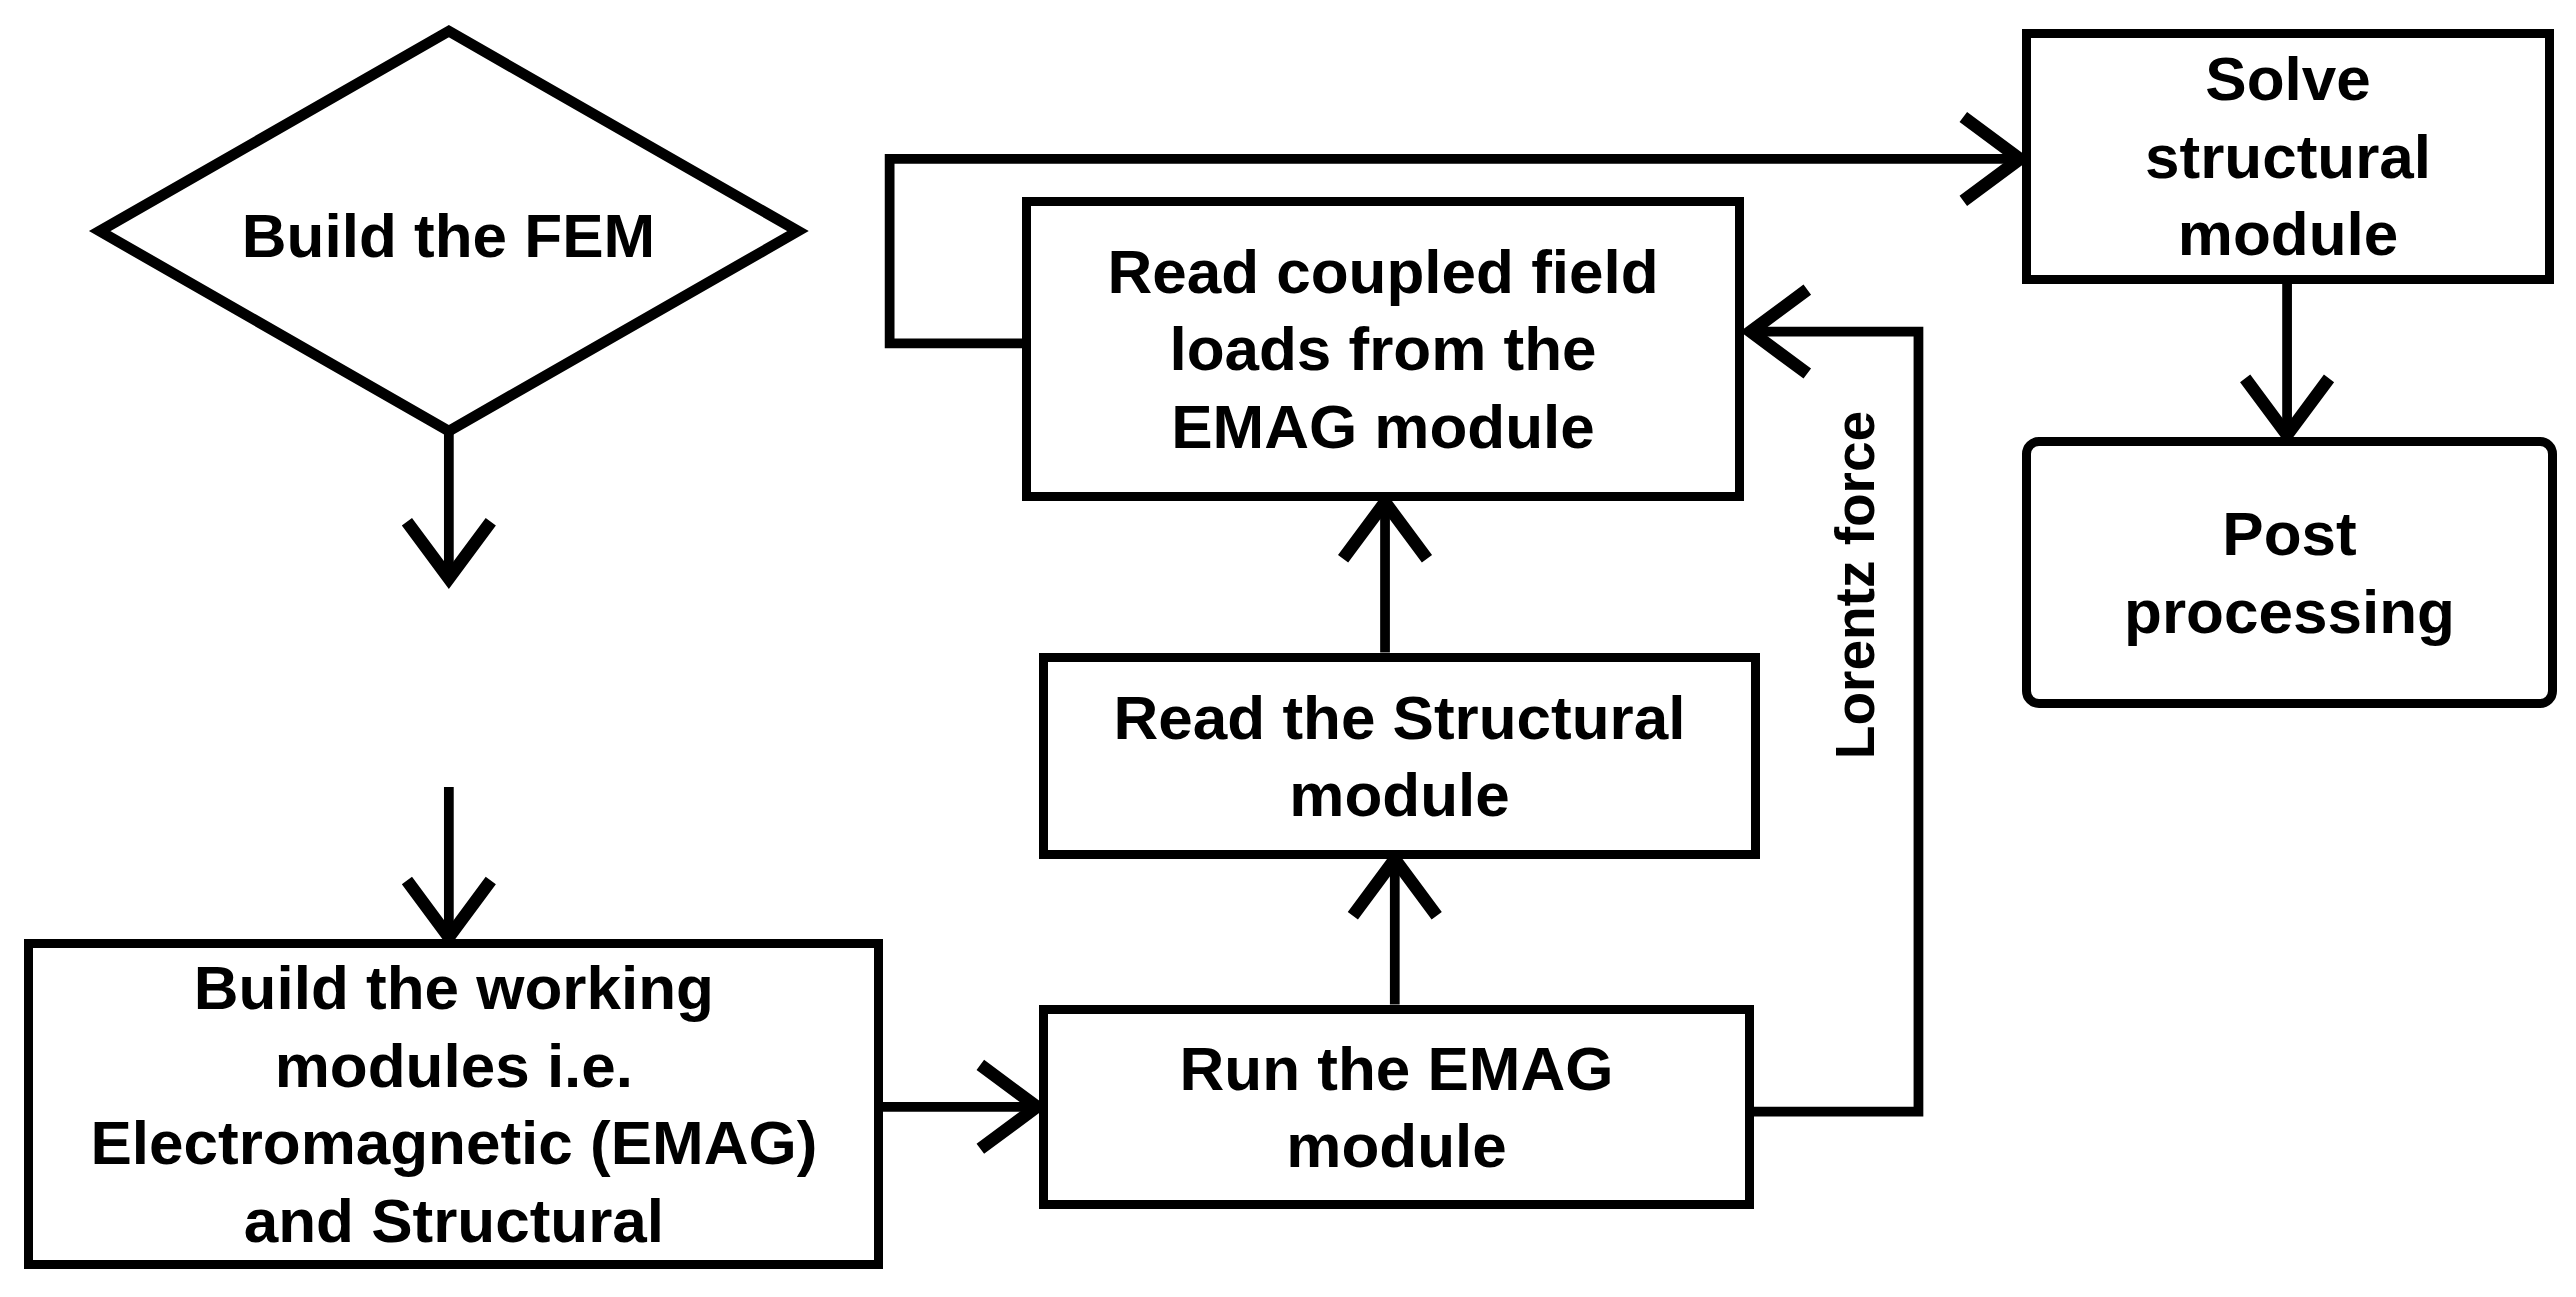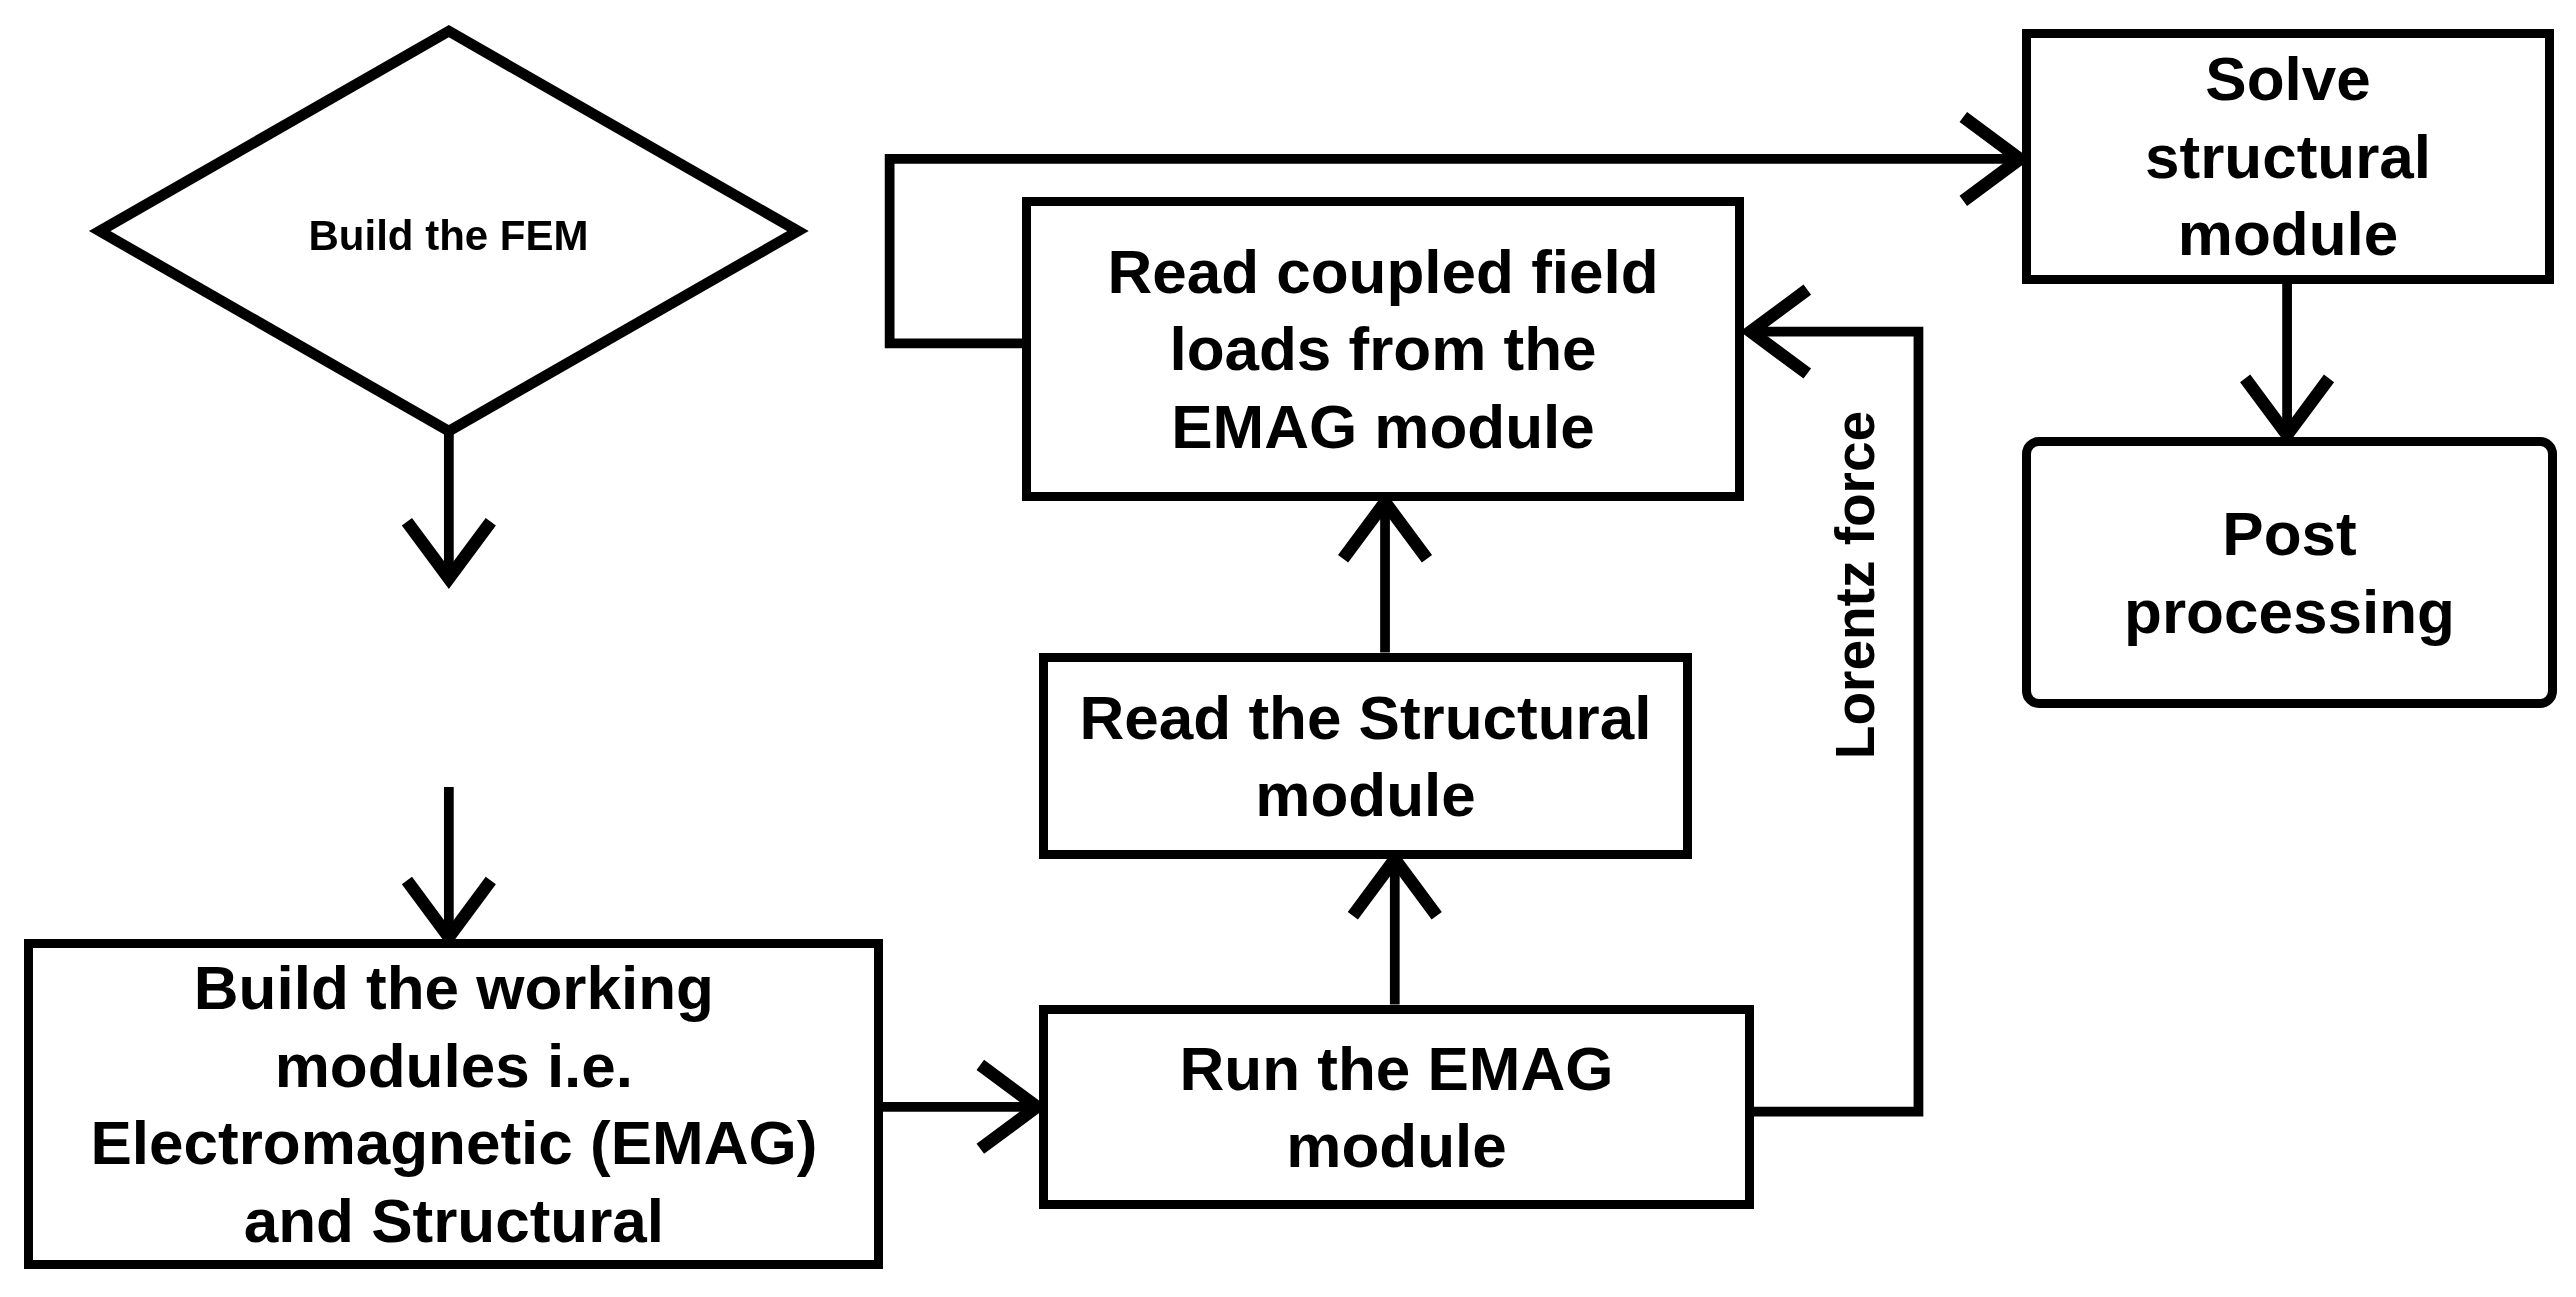--- a/index.html
+++ b/index.html
@@ -22,21 +22,21 @@
     border:9.8px solid #000000;
     background:#ffffff;
     display:flex;align-items:center;justify-content:center;
     text-align:center;
     font-size:62px;line-height:1.25;
   }
   .floating-label{
     position:absolute;
     display:flex;align-items:center;justify-content:center;
     text-align:center;
-    font-size:42px;line-height:1.25;
+    font-size:62px;line-height:1.25;
     background:transparent;
   }
   .node > span, .floating-label > span{white-space:pre-line;}
   .rotated{
     transform:rotate(-90deg);
     transform-origin:center center;
     font-size:55px;
   }
 </style>
 </head>
@@ -83,21 +83,21 @@
 modules i.e.
 Electromagnetic (EMAG)
 and Structural</span>
   </div>
 
   <div class="node" style="left:1039px;top:1005px;width:715px;height:204px;">
     <span>Run the EMAG
 module</span>
   </div>
 
-  <div class="node" style="left:1039px;top:653px;width:653px;height:206px;">
+  <div class="node" style="left:1039px;top:653px;width:721px;height:206px;">
     <span>Read the Structural
 module</span>
   </div>
 
   <div class="node" style="left:1022px;top:197px;width:722px;height:304px;">
     <span>Read coupled field
 loads from the
 EMAG module</span>
   </div>
 

